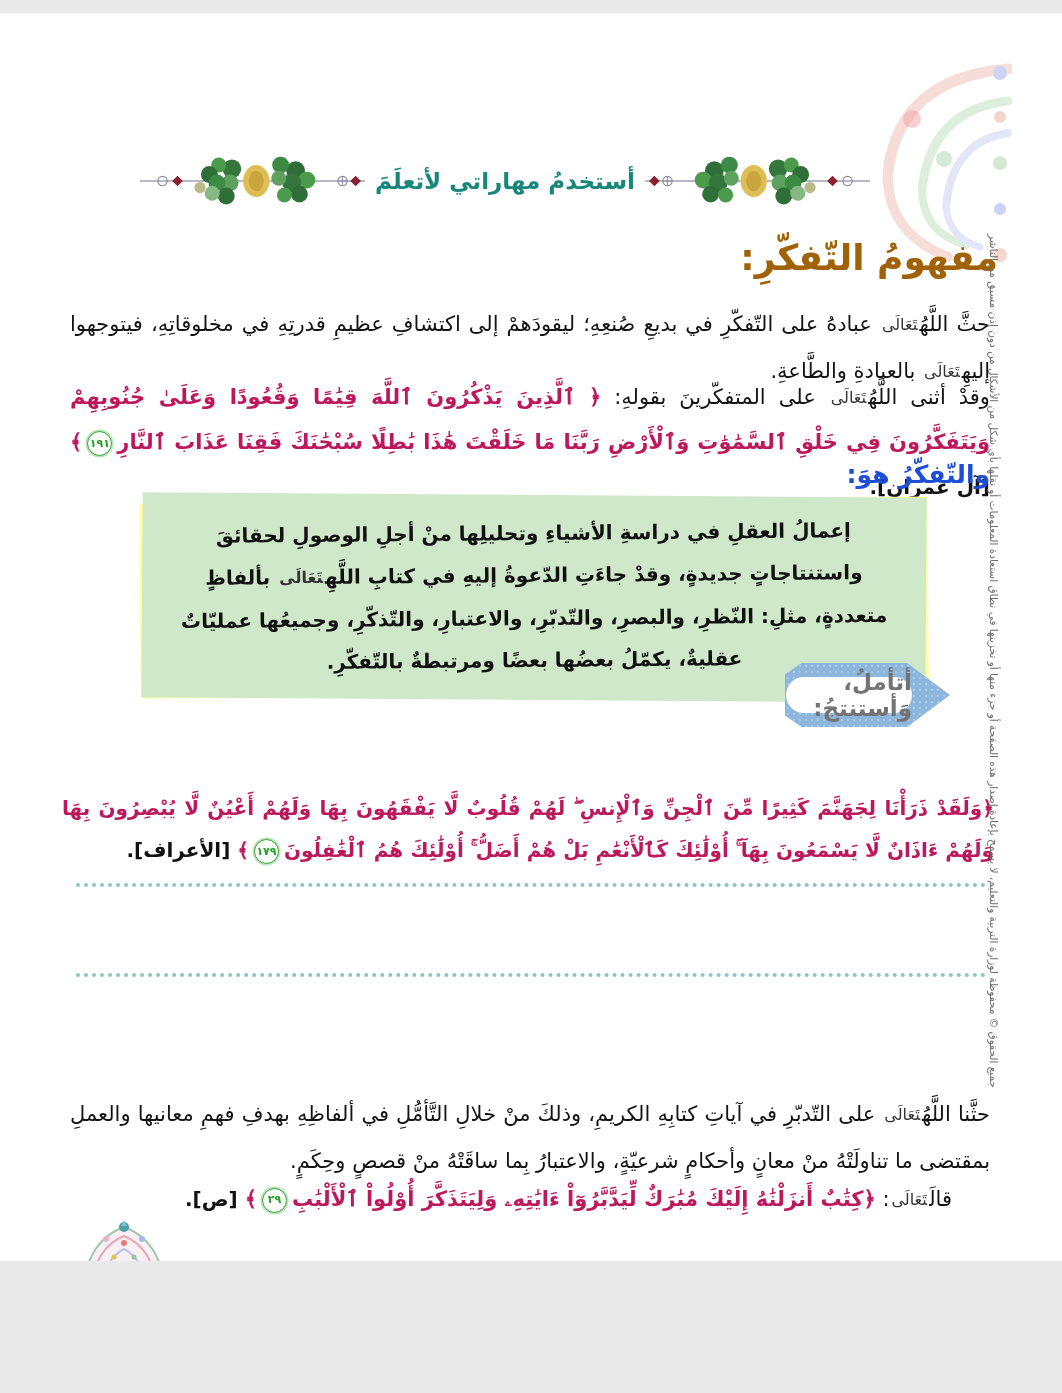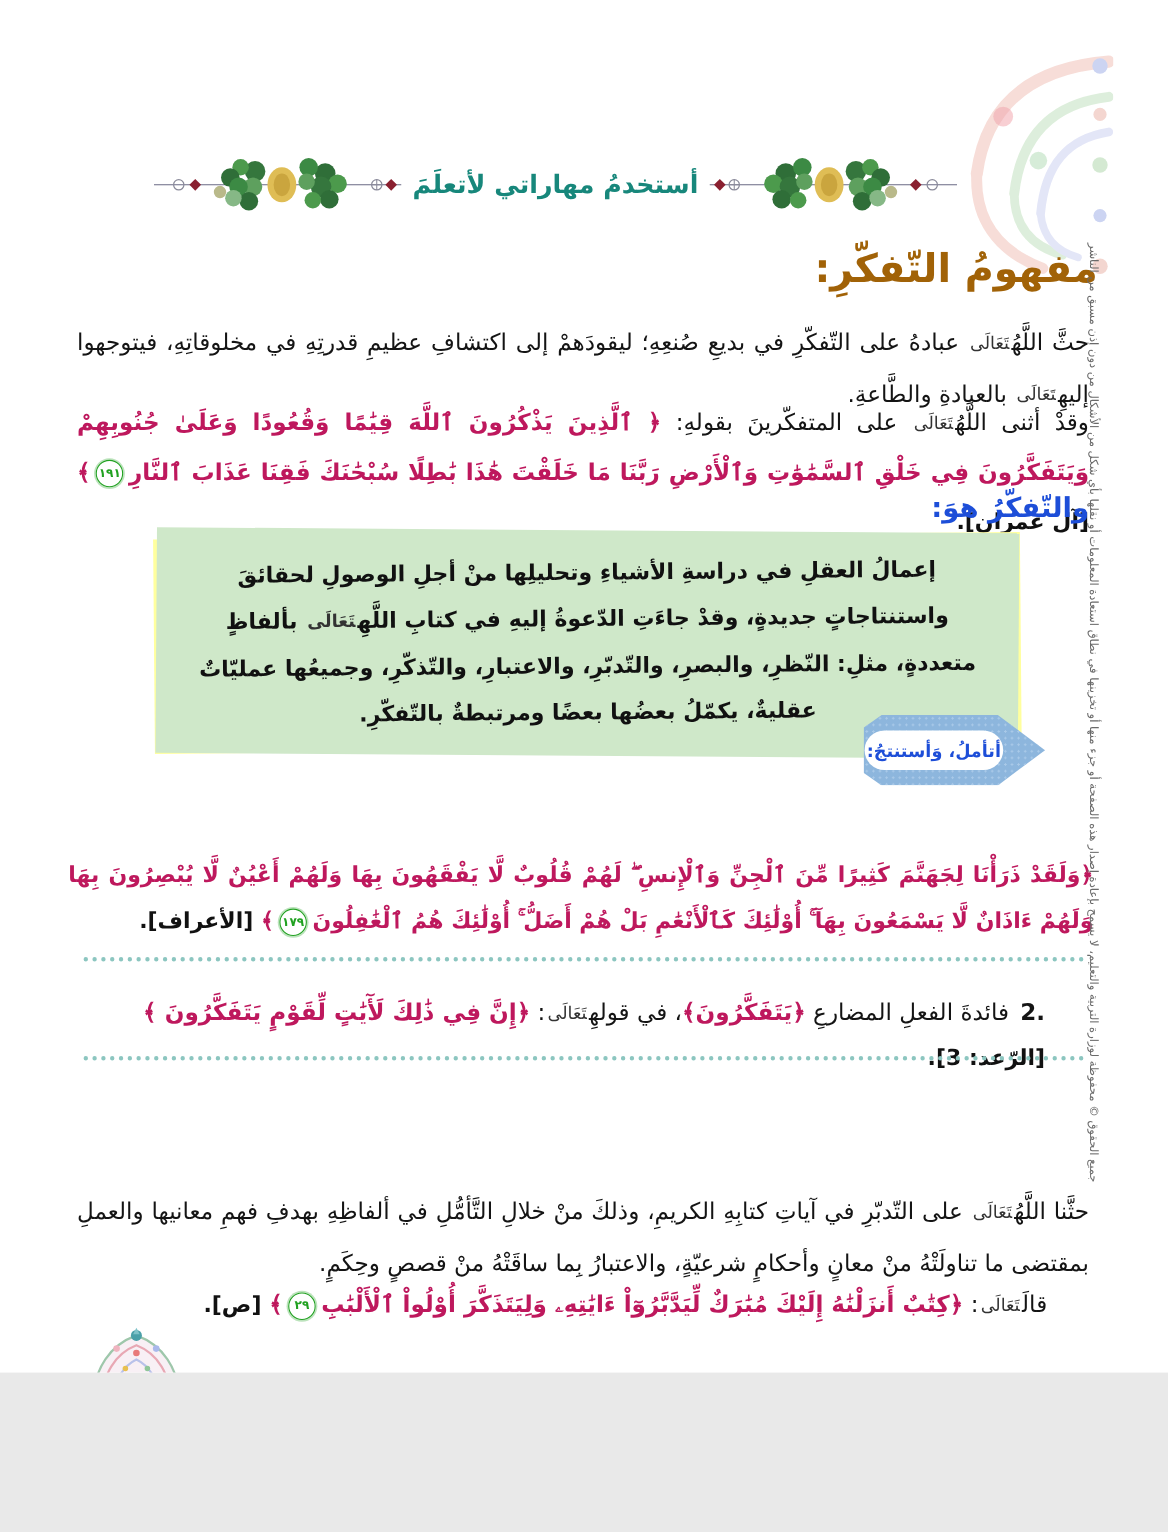--- a/index.html
+++ b/index.html
@@ -1,18 +1,18 @@
 <!DOCTYPE html>
 <html lang="ar"><head>
 <meta charset="utf-8">
 <style>
   * { box-sizing: border-box; margin: 0; padding: 0; }
   body { background: #e9e9e9; font-family: "DejaVu Sans", sans-serif; }
   .page {
-    position: relative; width: 1062px; height: 1248px; margin: 0 auto;
+    position: relative; width: 1062px; height: 1248px; margin: 13px auto;
     background: #ffffff; overflow: hidden; direction: rtl;
   }
 
   
   .header-band {
     position: absolute; top: 132px; left: 165px; width: 680px; height: 72px;
     display: flex; align-items: center; justify-content: center; gap: 6px;
   }
   .header-title {
     color: #17877b; font-weight: bold; font-size: 23px; white-space: nowrap; padding: 0 4px;
@@ -75,21 +75,21 @@
     position: absolute; top: 650px; right: 112px; width: 165px; height: 64px;
     background-color: #8db6dd;
     background-image: radial-gradient(#a9c9e8 1.2px, rgba(0,0,0,0) 1.2px);
     background-size: 6px 6px;
     clip-path: polygon(10% 0, 74% 0, 100% 50%, 74% 100%, 10% 100%, 0 82%, 0 18%);
   }
   .badge-pill {
     position: absolute; top: 664px; right: 150px; width: 126px; height: 36px;
     background: #ffffff; border-radius: 18px;
     display: flex; align-items: center; justify-content: center;
-    color: #1d4ed8; font-weight: bold; font-size: 16px;
+    color: #737373; font-weight: bold; font-size: 23px;
   }
 
   
   .item { position: absolute; right: 112px; left: 70px; font-size: 21px; color: #141414; line-height: 40px; }
   #item1 { top: 736px; }
   #item2 { top: 900px; }
   .item-num { direction: ltr; unicode-bidi: embed; margin-left: 10px; font-weight: bold; }
   .verse-block {
     position: absolute; right: 68px; left: 62px; top: 774px;
     font-size: 20px; line-height: 42px; text-align: justify;
@@ -212,21 +212,20 @@
   <div class="def-box"><span>إعمالُ العقلِ في دراسةِ الأشياءِ وتحليلِها منْ أجلِ الوصولِ لحقائقَ واستنتاجاتٍ جديدةٍ، وقدْ جاءَتِ الدّعوةُ إليهِ في كتابِ اللَّهِ</span><span class="taala">تَعَالَى</span><span> بألفاظٍ متعددةٍ، مثلِ: النّظرِ، والبصرِ، والتّدبّرِ، والاعتبارِ، والتّذكّرِ، وجميعُها عمليّاتٌ عقليةٌ، يكمّلُ بعضُها بعضًا ومرتبطةٌ بالتّفكّرِ.</span></div>
 
   <div class="badge"></div>
   <div class="badge-pill">أتأملُ، وَأستنتجُ:</div>
 
 
   <div class="verse-block"><span class="quran">﴿وَلَقَدْ ذَرَأْنَا لِجَهَنَّمَ كَثِيرًا مِّنَ ٱلْجِنِّ وَٱلْإِنسِ ۖ لَهُمْ قُلُوبٌ لَّا يَفْقَهُونَ بِهَا وَلَهُمْ أَعْيُنٌ لَّا يُبْصِرُونَ بِهَا وَلَهُمْ ءَاذَانٌ لَّا يَسْمَعُونَ بِهَآ ۚ أُوْلَٰئِكَ كَٱلْأَنْعَٰمِ بَلْ هُمْ أَضَلُّ ۚ أُوْلَٰئِكَ هُمُ ٱلْغَٰفِلُونَ</span><span class="ayah-num">١٧٩</span><span class="quran">﴾</span><span class="ref"> [الأعراف].</span></div>
 
   <div class="dotted-line" id="dotted1"></div>
 
-  <div class="item" id="item2"><span class="item-num">2.</span><span>فائدةَ الفعلِ المضارعِ </span><span class="quran">﴿يَتَفَكَّرُونَ﴾</span><span>، في قولهِ</span><span class="taala">تَعَالَى</span><span>: </span><span class="quran">﴿إِنَّ فِي ذَٰلِكَ لَأٓيَٰتٍ لِّقَوْمٍ يَتَفَكَّرُونَ ﴾</span><span class="ref"> [الرّعد: 3].</span></div>
 
   <div class="dotted-line" id="dotted2"></div>
 
 
   <p class="para" id="para3"><span>حثَّنا اللَّهُ</span><span class="taala">تَعَالَى</span><span> على التّدبّرِ في آياتِ كتابِهِ الكريمِ، وذلكَ منْ خلالِ التَّأمُّلِ في ألفاظِهِ بهدفِ فهمِ معانيها والعملِ بمقتضى ما تناولَتْهُ منْ معانٍ وأحكامٍ شرعيّةٍ، والاعتبارُ بِما ساقَتْهُ منْ قصصٍ وحِكَمٍ.</span></p>
 
   <p class="para" id="para4"><span>قالَ</span><span class="taala">تَعَالَى</span><span>: </span><span class="quran">﴿كِتَٰبٌ أَنزَلْنَٰهُ إِلَيْكَ مُبَٰرَكٌ لِّيَدَّبَّرُوٓاْ ءَايَٰتِهِۦ وَلِيَتَذَكَّرَ أُوْلُواْ ٱلْأَلْبَٰبِ</span><span class="ayah-num">٢٩</span><span class="quran">﴾</span><span class="ref"> [ص].</span></p>
 
   <svg class="crown-svg" viewBox="0 0 96 74">
     <path d="M8,74 C8,36 26,16 48,8 C70,16 88,36 88,74 Z" fill="#f8f0f5" stroke="#9ec7ab" stroke-width="2"></path>

